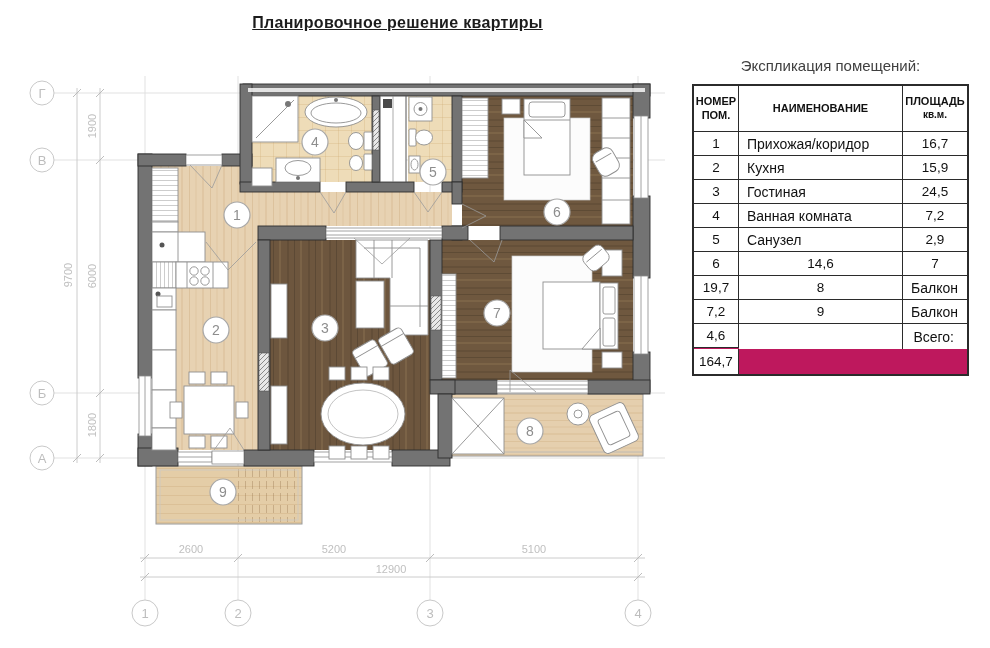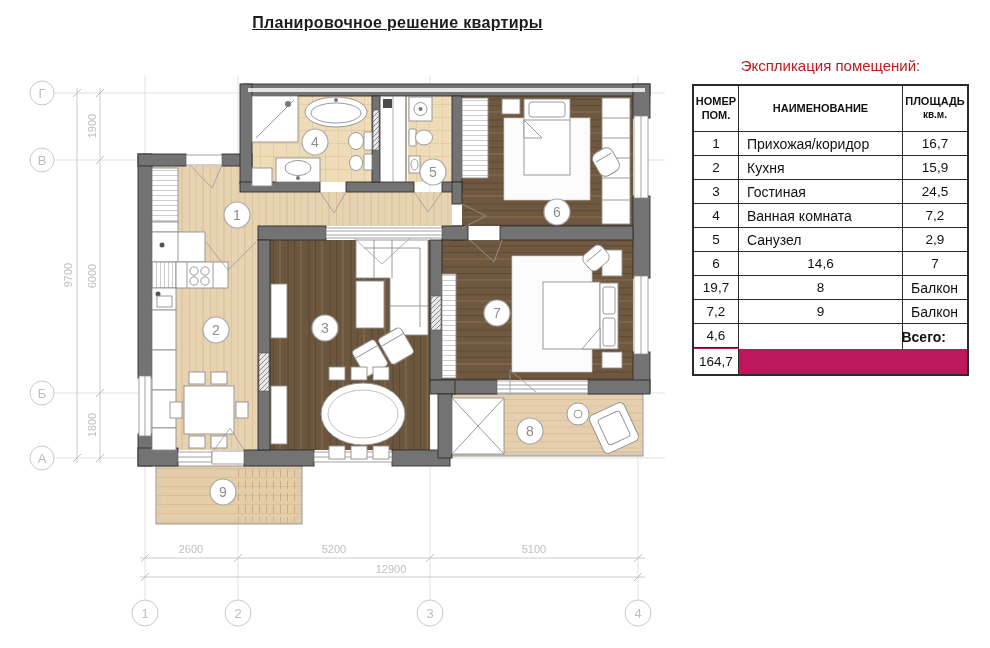--- a/index.html
+++ b/index.html
@@ -7,34 +7,34 @@
     --wood-light:#e7d2b2; --wood-dark:#6d563e; --tile:#eedcb8;
     --dim:#c6c6c6; --dim-text:#c0c0c0; --tbl:#2b2b2b;
     --furn:#8f8f8f;
   }
   *{margin:0;padding:0;box-sizing:border-box;}
   body{width:990px;height:648px;position:relative;background:#fff;
        font-family:"Liberation Sans",sans-serif;overflow:hidden;}
   .page-title{position:absolute;left:115px;top:14px;width:565px;text-align:center;
        font-size:16px;font-weight:bold;color:#1c1c1c;letter-spacing:.3px;text-decoration:underline;}
   .legend-title{position:absolute;left:692px;top:57px;width:277px;text-align:center;
-       font-size:15px;color:#b91c1c;}
+       font-size:15px;color:#404040;}
   .legend-table{position:absolute;left:692px;top:84px;width:277px;
        border:2px solid var(--tbl);display:grid;
        grid-template-columns:45px 164px 64px;background:#be185d;}
   .cell{border-right:1px solid var(--tbl);border-bottom:1px solid var(--tbl);
        display:flex;align-items:center;justify-content:center;
        font-size:13.5px;color:#111;background:#fff;}
   .cell:nth-child(3n){border-right:none;}
   .hdr{height:46px;font-weight:bold;font-size:11px;text-align:center;
        flex-direction:column;line-height:1.25;}
   .hdr .sub{font-size:10px;}
   .rowc{height:24px;}
   .name{justify-content:flex-start;padding-left:8px;font-size:14px;}
-  .total-label{justify-content:flex-end;padding-right:21px;font-size:14px;font-weight:bold;}
+  .total-label{justify-content:flex-end;padding-right:13px;font-size:14px;}
   .trow{height:25px;border-bottom:none;}
   svg text{font-family:"Liberation Sans",sans-serif;}
   .dimtxt{font-size:11px;fill:var(--dim-text);}
   .axtxt{font-size:13px;fill:#bdbdbd;}
   .roomtxt{font-size:14px;fill:#8d8d8d;}
 </style>
 </head>
 <body>
 
 <div class="page-title">Планировочное решение квартиры</div>

